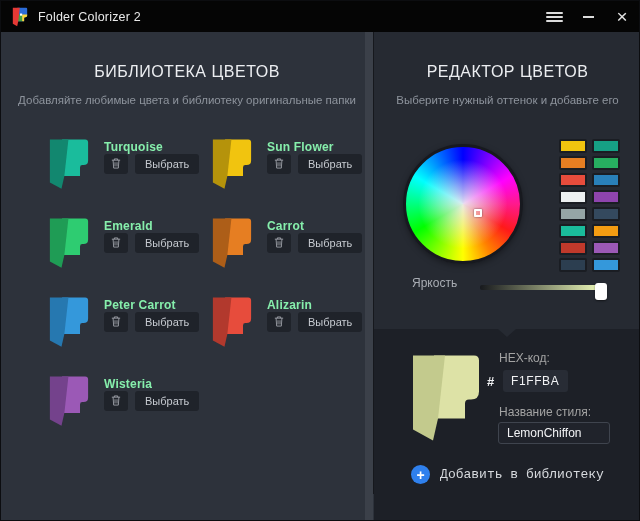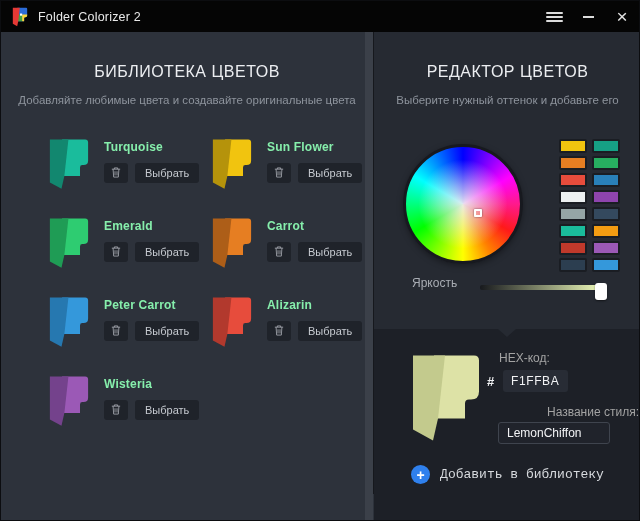--- a/index.html
+++ b/index.html
@@ -27,21 +27,21 @@
   .panel-title { position:absolute; left:0; width:100%; text-align:center; color:#eceef1; font-size:16px; font-weight:400; letter-spacing:.5px; top:31px; }
   .panel-sub { position:absolute; left:0; width:100%; text-align:center; color:#8e949d; font-size:11.5px; top:62px; }
 
   
   .lib-grid { position:absolute; left:46px; top:105px; display:grid; grid-template-columns:163px 163px; grid-auto-rows:79px; }
   .lib-item { display:flex; }
   .lib-folder { width:44px; height:55px; flex:0 0 44px; }
   .lib-folder svg { width:100%; height:100%; display:block; }
   .lib-meta { margin-left:13px; padding-top:3px; }
   .lib-name { color:#86efac; font-size:12px; font-weight:700; letter-spacing:.2px; }
-  .lib-actions { display:flex; gap:7px; margin-top:9px; }
+  .lib-actions { display:flex; gap:7px; }
   .btn { background:#1f232a; border:none; border-radius:3px; height:20px; cursor:pointer; display:flex; align-items:center; justify-content:center; }
   .trash-btn { width:24px; }
   .select-btn { padding:0 10px; color:#c6cad0; font-size:11px; font-family:inherit; }
 
   
   .wheel { position:absolute; left:29px; top:112px; width:120px; height:120px; border-radius:50%; border:3px solid #17191f;
     background:
       radial-gradient(circle closest-side, rgba(235,235,240,.95) 0%, rgba(235,235,240,.55) 35%, rgba(235,235,240,0) 78%),
       conic-gradient(from 0deg,
         hsl(240,100%,50%), hsl(270,100%,50%), hsl(300,100%,50%), hsl(330,100%,55%),
@@ -61,21 +61,21 @@
 
   
   .editor-bottom { position:absolute; left:0; top:297px; width:100%; height:193px; background:#1d2027; }
   .notch { position:absolute; left:124px; top:0; width:0; height:0; border-left:9px solid transparent; border-right:9px solid transparent; border-top:8px solid #262a32; }
   .preview-folder { position:absolute; left:34px; top:23px; width:76px; height:93px; }
   .preview-folder svg { width:100%; height:100%; display:block; }
   .field-label { position:absolute; color:#a3a3a3; font-size:12px; }
   .hex-label { left:125px; top:22px; }
   .hex-prefix { position:absolute; left:113px; top:45px; color:#f0f1f3; font-size:13px; font-weight:700; }
   .hex-input { position:absolute; left:129px; top:41px; width:65px; height:22px; background:#282c35; border:none; border-radius:3px; color:#f2f3f5; font-size:12px; letter-spacing:.6px; padding:0 8px; font-family:inherit; }
-  .style-label { left:125px; top:76px;margin-left:48px; }
+  .style-label { left:125px; top:76px; }
   .style-input { position:absolute; left:124px; top:93px; width:112px; height:22px; background:#20232b; border:1px solid #3f444e; border-radius:3px; color:#f2f3f5; font-size:12px; padding:8px 8px; font-family:inherit; }
   .add-btn { position:absolute; left:0; top:136px; width:100%; display:flex; align-items:center; justify-content:center; gap:10px; background:none; border:none; cursor:pointer; }
   .plus-circle { width:19px; height:19px; border-radius:50%; display:flex; align-items:center; justify-content:center; color:#fff; font-size:14px; font-weight:700; line-height:1; }
   .add-label { color:#d8dbdf; font-size:13px; font-family:Liberation Mono, monospace; }
 </style>
 </head>
 <body>
 
 <div class="window">
 
@@ -100,21 +100,21 @@
         <div class="min-bar"></div>
       </div>
       <div class="tb-btn">
         <span class="close-x">×</span>
       </div>
     </div>
   </div>
 
   <section class="library">
     <h1 class="panel-title">БИБЛИОТЕКА ЦВЕТОВ</h1>
-    <p class="panel-sub">Добавляйте любимые цвета и создавайте оригинальные цвета</p>
+    <p class="panel-sub">Добавляйте любимые цвета и библиотеку оригинальные папки</p>
     <div class="lib-grid">
         <div class="lib-item">
           <span class="lib-folder">
             <svg viewBox="0 0 76 92">
               <path d="M26,3 L66,3 Q71,3 71,8 L71,39 Q71,47 63,47 L61,47 Q57,47 57,51 L57,66 L26,66 Z" fill="#1abc9c"></path>
               <path d="M5,3 L37,3 L30,66 L25,88 L5,77 Z" fill="#12876f"></path>
             </svg>
           </span>
           <div class="lib-meta">
             <div class="lib-name">Turquoise</div>

